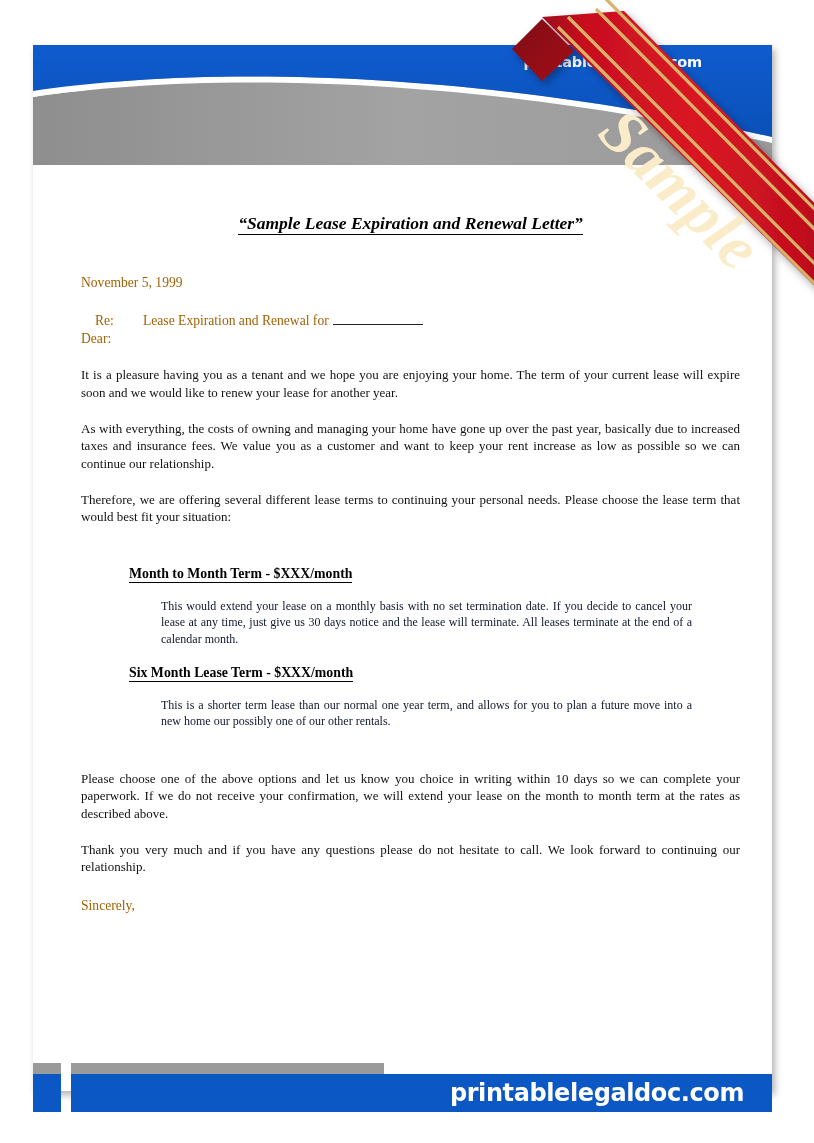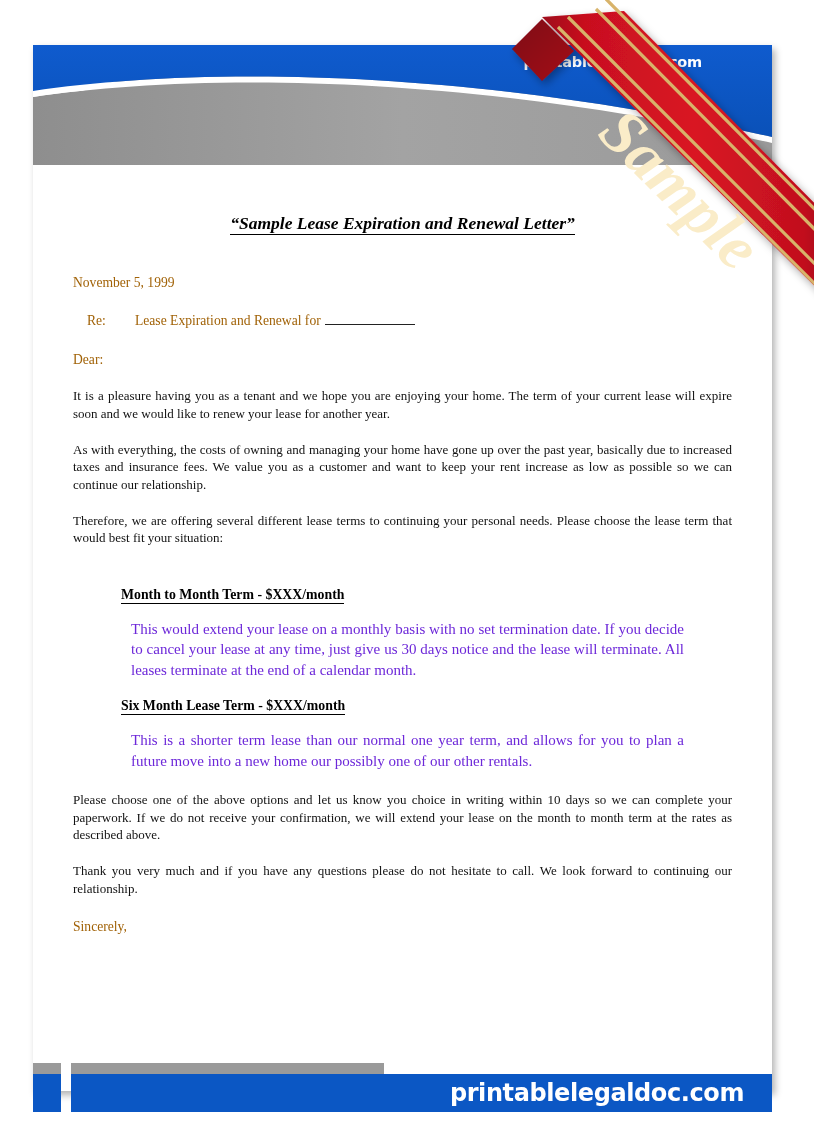--- a/index.html
+++ b/index.html
@@ -64,21 +64,21 @@
     font-family: "Liberation Serif", "DejaVu Serif", serif;
     font-weight: bold;
     font-style: italic;
     font-size: 64px;
     fill: #FAECC8;
   }
 
   
   #doc-body {
     position: absolute;
-    left: 0;
+    left: 8px;
     top: 120px;
     width: 739px;
     padding: 0 40px 0 40px;
     box-sizing: border-box;
     font-family: Liberation Serif, serif;
   }
 
   #doc-title {
     text-align: center;
     font-size: 17.5px;
@@ -110,21 +110,21 @@
   }
   #re-label { width: 48px; flex: 0 0 48px; }
   #re-blank {
     display: inline-block;
     width: 90px;
     border-bottom: 1.3px solid #222;
     margin-left: 4px;
     vertical-align: baseline;
   }
 
-  #salutation-line { margin-top: 21px; }
+  #salutation-line { }
 
   .body-para {
     font-size: 13px;
     line-height: 1.36;
     text-align: justify;
     color: #111;
     margin: 18px 0 0 0;
   }
 
   .terms-block { margin-top: 22px; }
@@ -135,28 +135,28 @@
     color: #000;
     margin: 0 0 0 48px;
     padding-top: 18px;
   }
   .term-heading .tu {
     border-bottom: 1.5px solid #000;
     padding-bottom: 1px;
   }
 
   .term-para {
-    font-size: 15px;
+    font-size: 12px;
     line-height: 1.36;
     text-align: justify;
-    color: #6d28d9;
-    margin: 16px 48px 0 58px;
-  }
-
-  #closing-block { margin-top: 20px; }
+    color: #0f172a;
+    margin: 16px 48px 0 80px;
+  }
+
+  #closing-block { margin-top: 40px; }
   #signoff { margin-top: 21px; }
 
   
   #footer-gray {
     position: absolute;
     left: 38px;
     top: 1018px;
     width: 313px;
     height: 11px;
     background: #9a9a9a;

